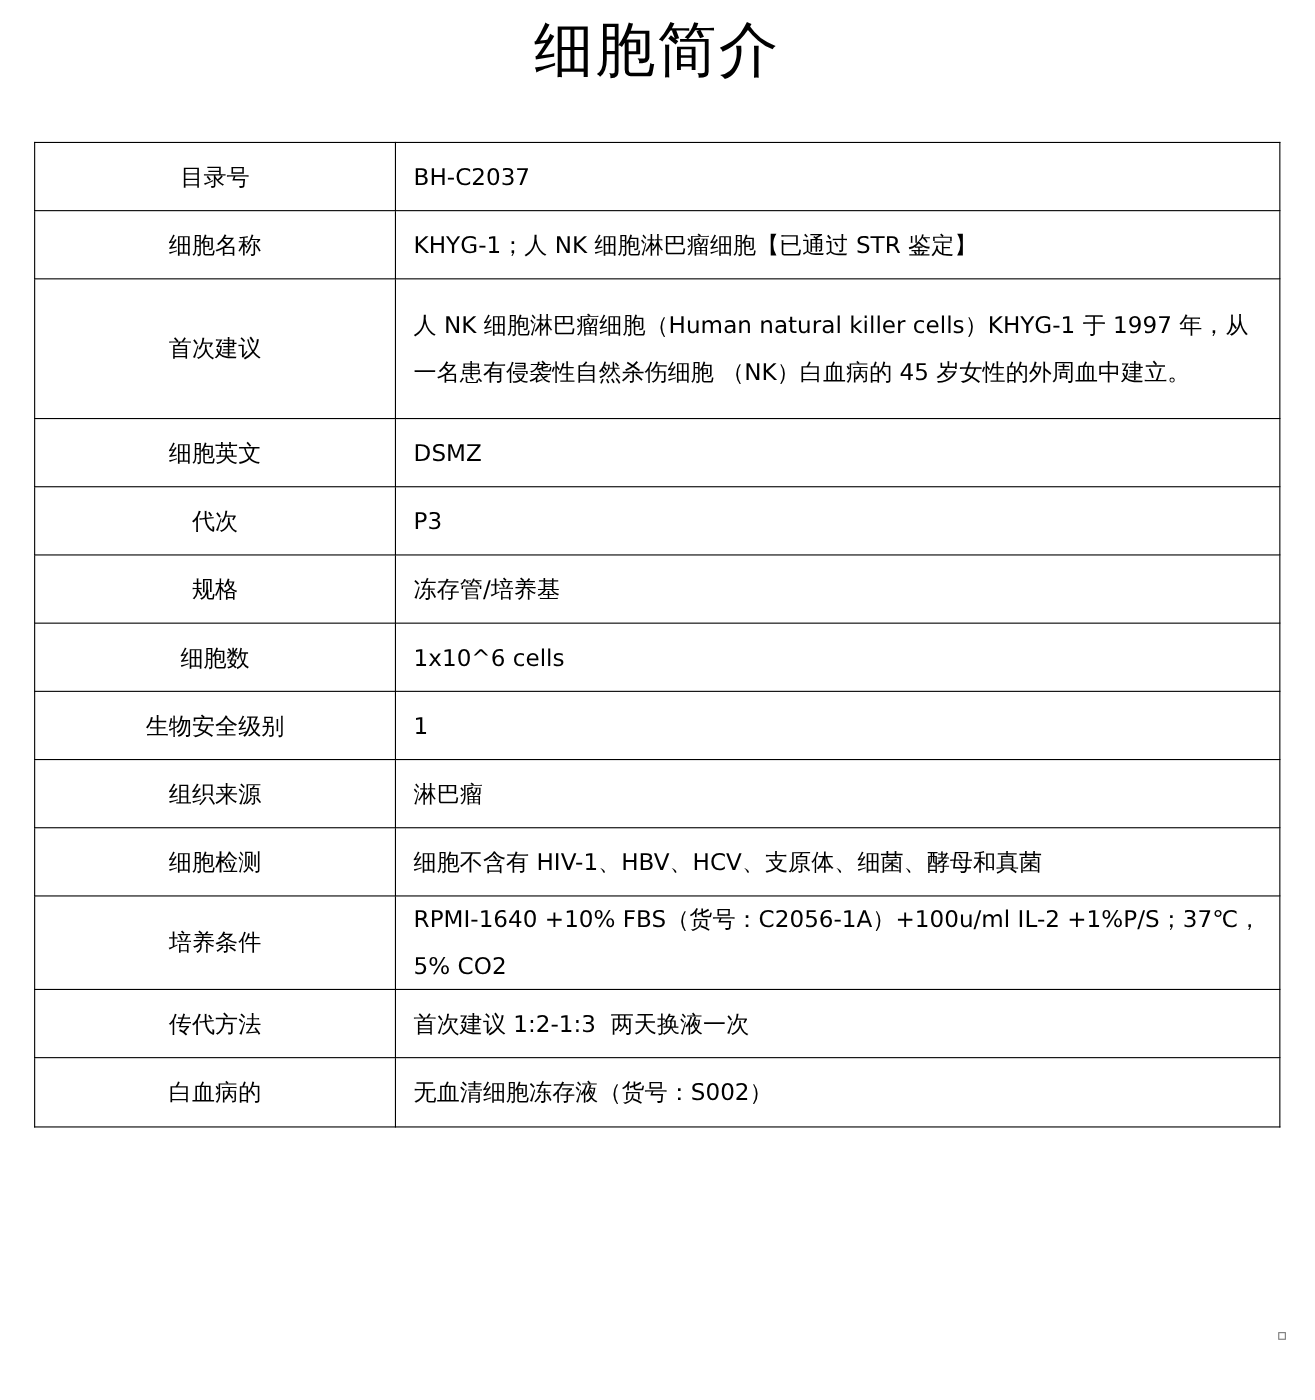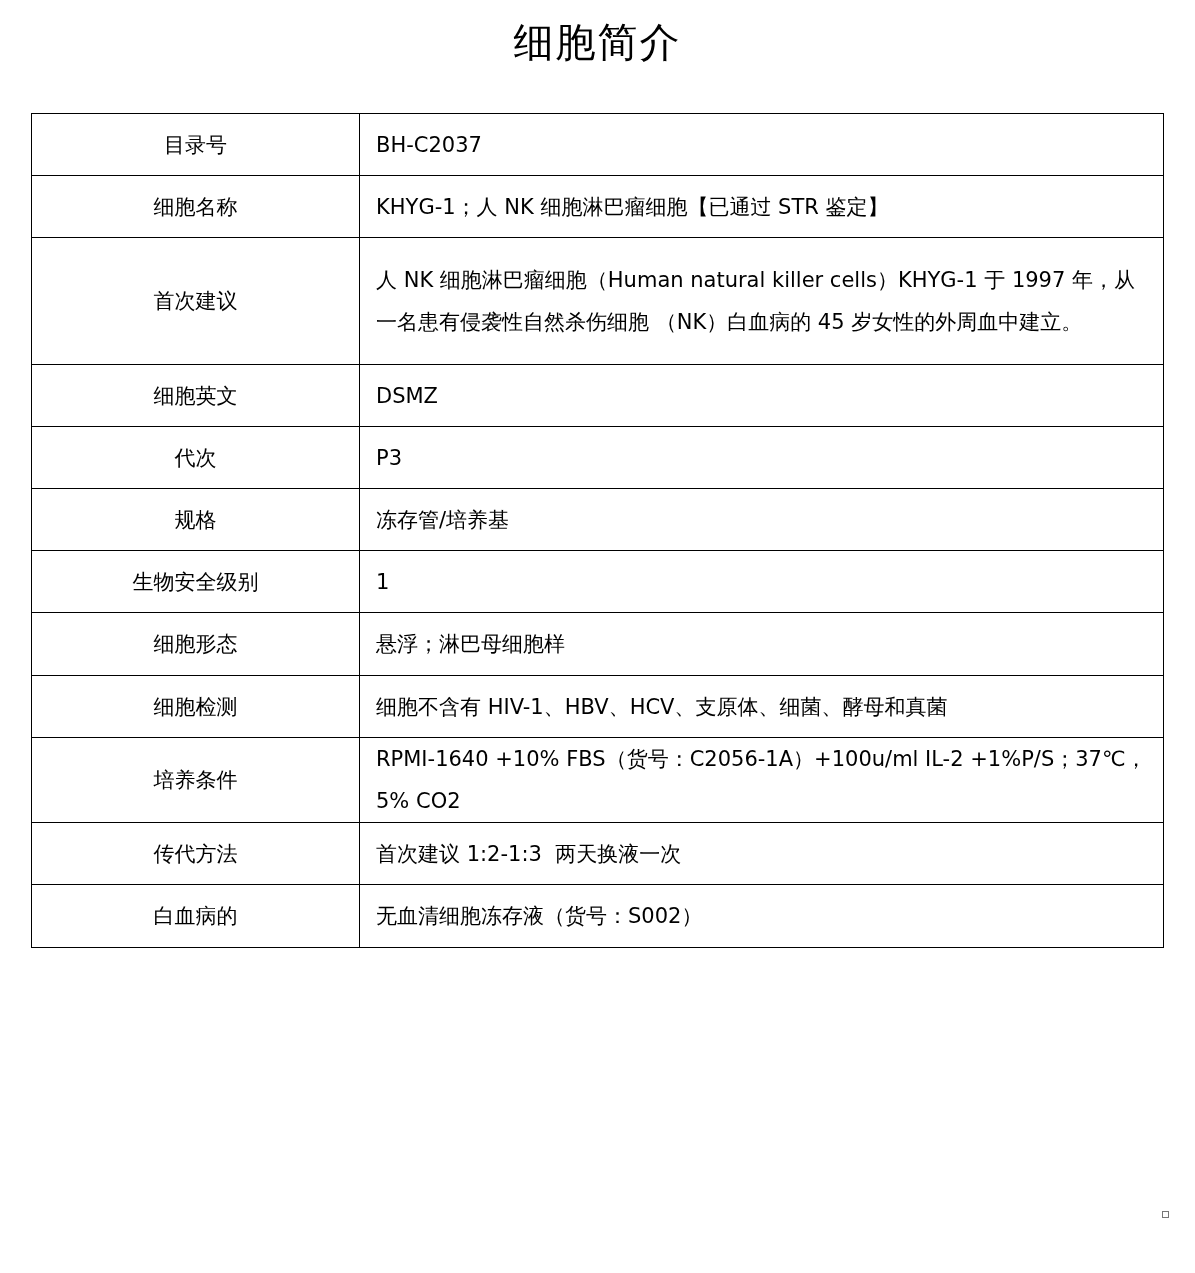--- a/index.html
+++ b/index.html
@@ -1,18 +1,18 @@
 <!DOCTYPE html>
 <html><head>
 <meta charset="utf-8">
 <style>
   html, body { margin: 0; padding: 0; background: #ffffff; }
   body { width: 1195px; height: 1273px; position: relative; font-family: "DejaVu Sans", "Liberation Sans", sans-serif; color: #000; }
-  .title { position: absolute; top: 14px; left: 0; width: 1195px; text-align: center; font-size: 40px; line-height: 64px; font-family: Liberation Mono, monospace; letter-spacing: 2px; }
-  table.info { position: absolute; left: 31px; top: 113px; width: 1133px; border-collapse: collapse; table-layout: fixed; }
+  .title { position: absolute; top: 14px; left: 0; width: 1195px; text-align: center; font-size: 54px; line-height: 64px; font-family: Liberation Sans, sans-serif; letter-spacing: 2px; }
+  table.info { position: absolute; left: 31px; top: 129px; width: 1133px; border-collapse: collapse; table-layout: fixed; }
   table.info td { border: 1.5px solid #000; font-size: 21px; padding: 0; vertical-align: middle; }
   td.label { width: 327px; text-align: center; }
   td.value { padding-left: 16px !important; padding-right: 12px !important; line-height: 42px; }
   .handle { position: absolute; left: 1162px; top: 1211px; width: 5px; height: 5px; border: 1px solid #777; }
 </style>
 </head>
 <body>
 
 <div class="title">细胞简介</div>
 
@@ -36,26 +36,30 @@
       </tr>
     <tr style="height:62px">
         <td class="label">代次</td>
         <td class="value">P3</td>
       </tr>
     <tr style="height:62px">
         <td class="label">规格</td>
         <td class="value">冻存管/培养基</td>
       </tr>
     <tr style="height:62px">
+        <td class="label">细胞数</td>
+        <td class="value">1x10^6 cells</td>
+      </tr>
+    <tr style="height:62px">
         <td class="label">生物安全级别</td>
         <td class="value">1</td>
       </tr>
-    <tr style="height:63px">
-        <td class="label">细胞形态</td>
-        <td class="value">悬浮；淋巴母细胞样</td>
+    <tr style="height:62px">
+        <td class="label">组织来源</td>
+        <td class="value">淋巴瘤</td>
       </tr>
     <tr style="height:62px">
         <td class="label">细胞检测</td>
         <td class="value">细胞不含有 HIV-1、HBV、HCV、支原体、细菌、酵母和真菌</td>
       </tr>
     <tr style="height:84px">
         <td class="label">培养条件</td>
         <td class="value">RPMI-1640 +10% FBS（货号：C2056-1A）+100u/ml IL-2 +1%P/S；37℃，5% CO2</td>
       </tr>
     <tr style="height:62px">

